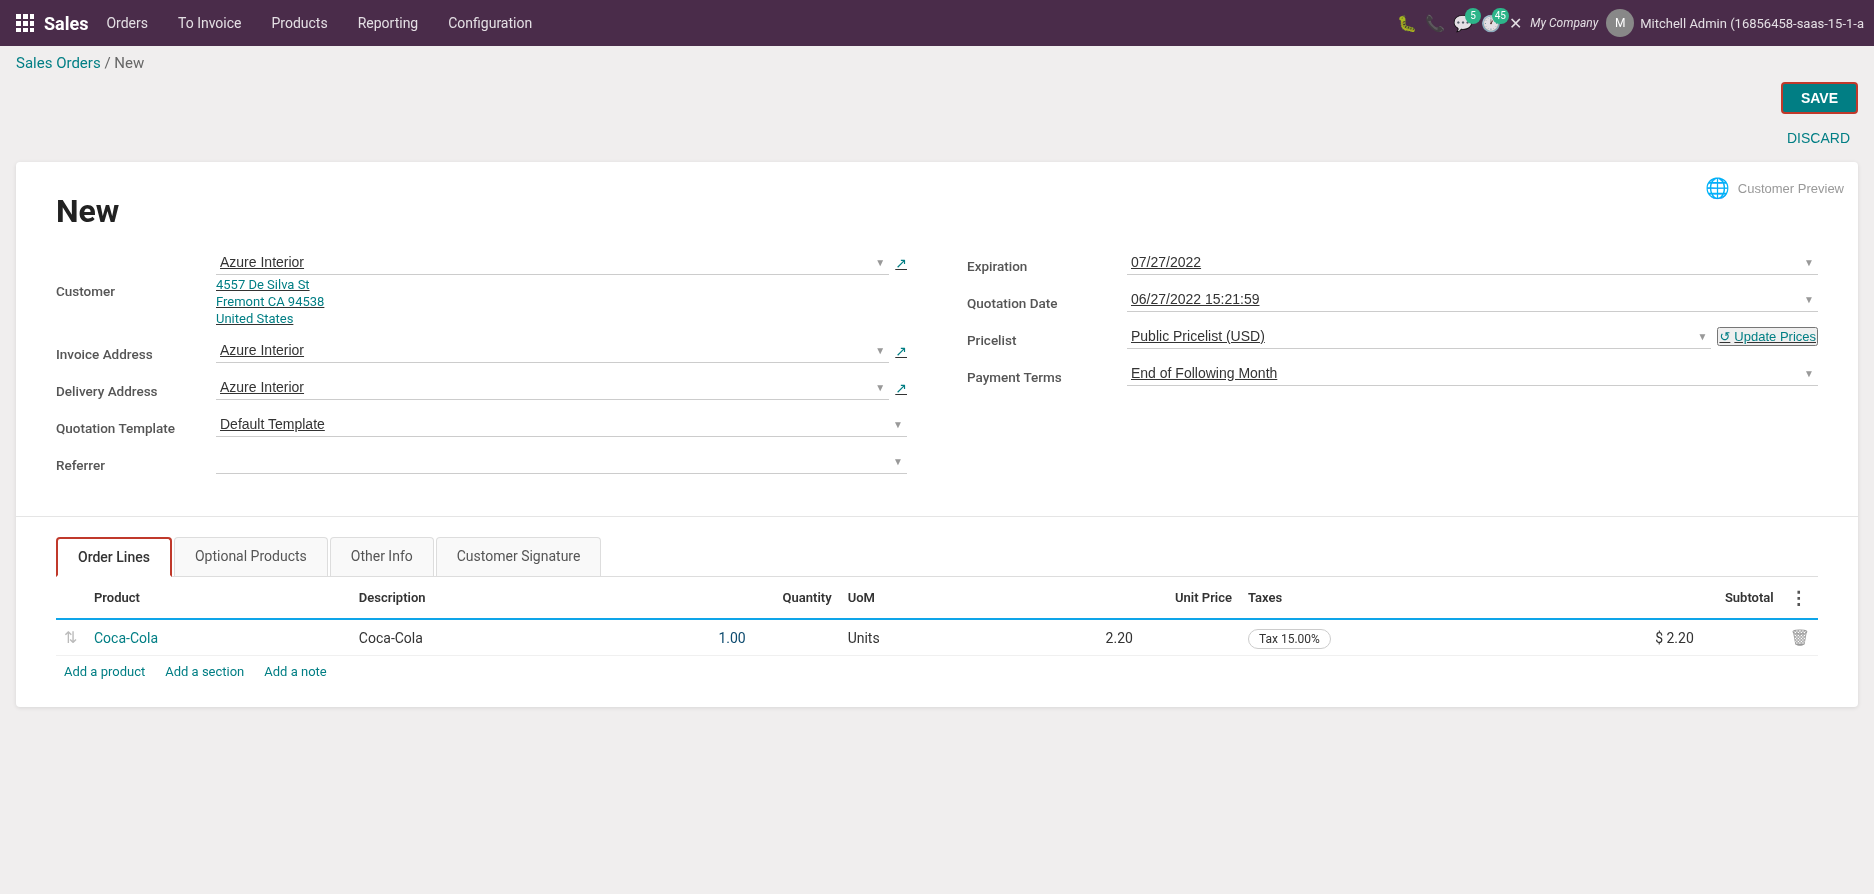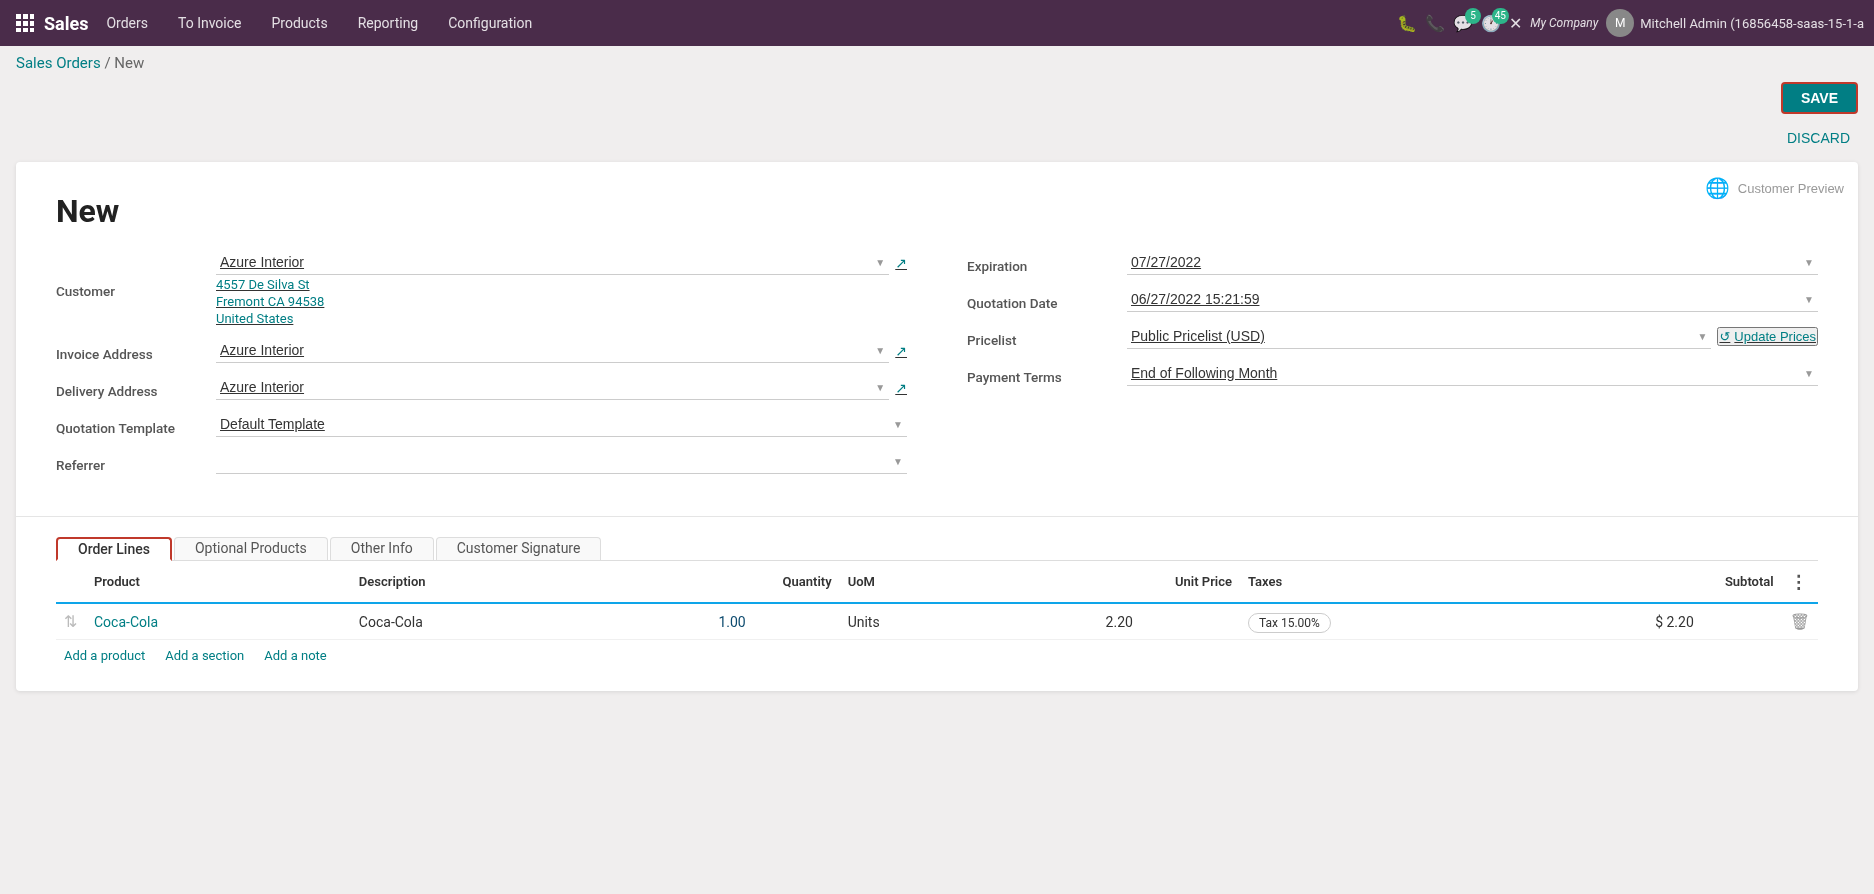--- a/index.html
+++ b/index.html
@@ -58,21 +58,21 @@
     .form-input { border: none; border-bottom: 1px solid #ccc; padding: 4px 4px; width: 100%; font-size: 14px; color: #333; background: transparent; outline: none; }
     .form-select-wrapper { position: relative; display: flex; align-items: center; width: 100%; }
     .form-select-wrapper .caret { position: absolute; right: 4px; color: #999; font-size: 10px; pointer-events: none; }
     .addr-line { font-size: 13px; color: #017e84; margin-top: 2px; }
     .external-link-icon { color: #017e84; font-size: 14px; cursor: pointer; }
     .update-prices-btn { color: #017e84; font-size: 13px; cursor: pointer; display: flex; align-items: center; gap: 4px; white-space: nowrap; }
 
     
     .tabs-area { padding: 20px 40px 0; border-top: 1px solid #e5e5e5; margin-top: 10px; }
     .tabs { display: flex; gap: 0; border-bottom: 1px solid #ddd; }
-    .tab { padding: 2px 20px; border: 1px solid #ddd; border-bottom: none; background: #f9f9f9; cursor: pointer; font-size: 14px; color: #555; border-radius: 4px 4px 0 0; margin-right: 2px; }
+    .tab { padding: 10px 20px; border: 1px solid #ddd; border-bottom: none; background: #f9f9f9; cursor: pointer; font-size: 14px; color: #555; border-radius: 4px 4px 0 0; margin-right: 2px; }
     .tab.active { background: white; color: #333; font-weight: 500; border: 2px solid #c0392b; border-bottom: 2px solid white; margin-bottom: -1px; }
 
     
     .table-area { padding: 0 40px 20px; }
     table { width: 100%; border-collapse: collapse; margin-top: 0; }
     thead tr { border-bottom: 2px solid #0ea5e9; }
     th { text-align: left; padding: 10px 8px; font-size: 13px; font-weight: 600; color: #333; }
     th.right { text-align: right; }
     td { padding: 8px 8px; font-size: 14px; border-bottom: 1px solid #f0f0f0; vertical-align: middle; }
     td.right { text-align: center; }

